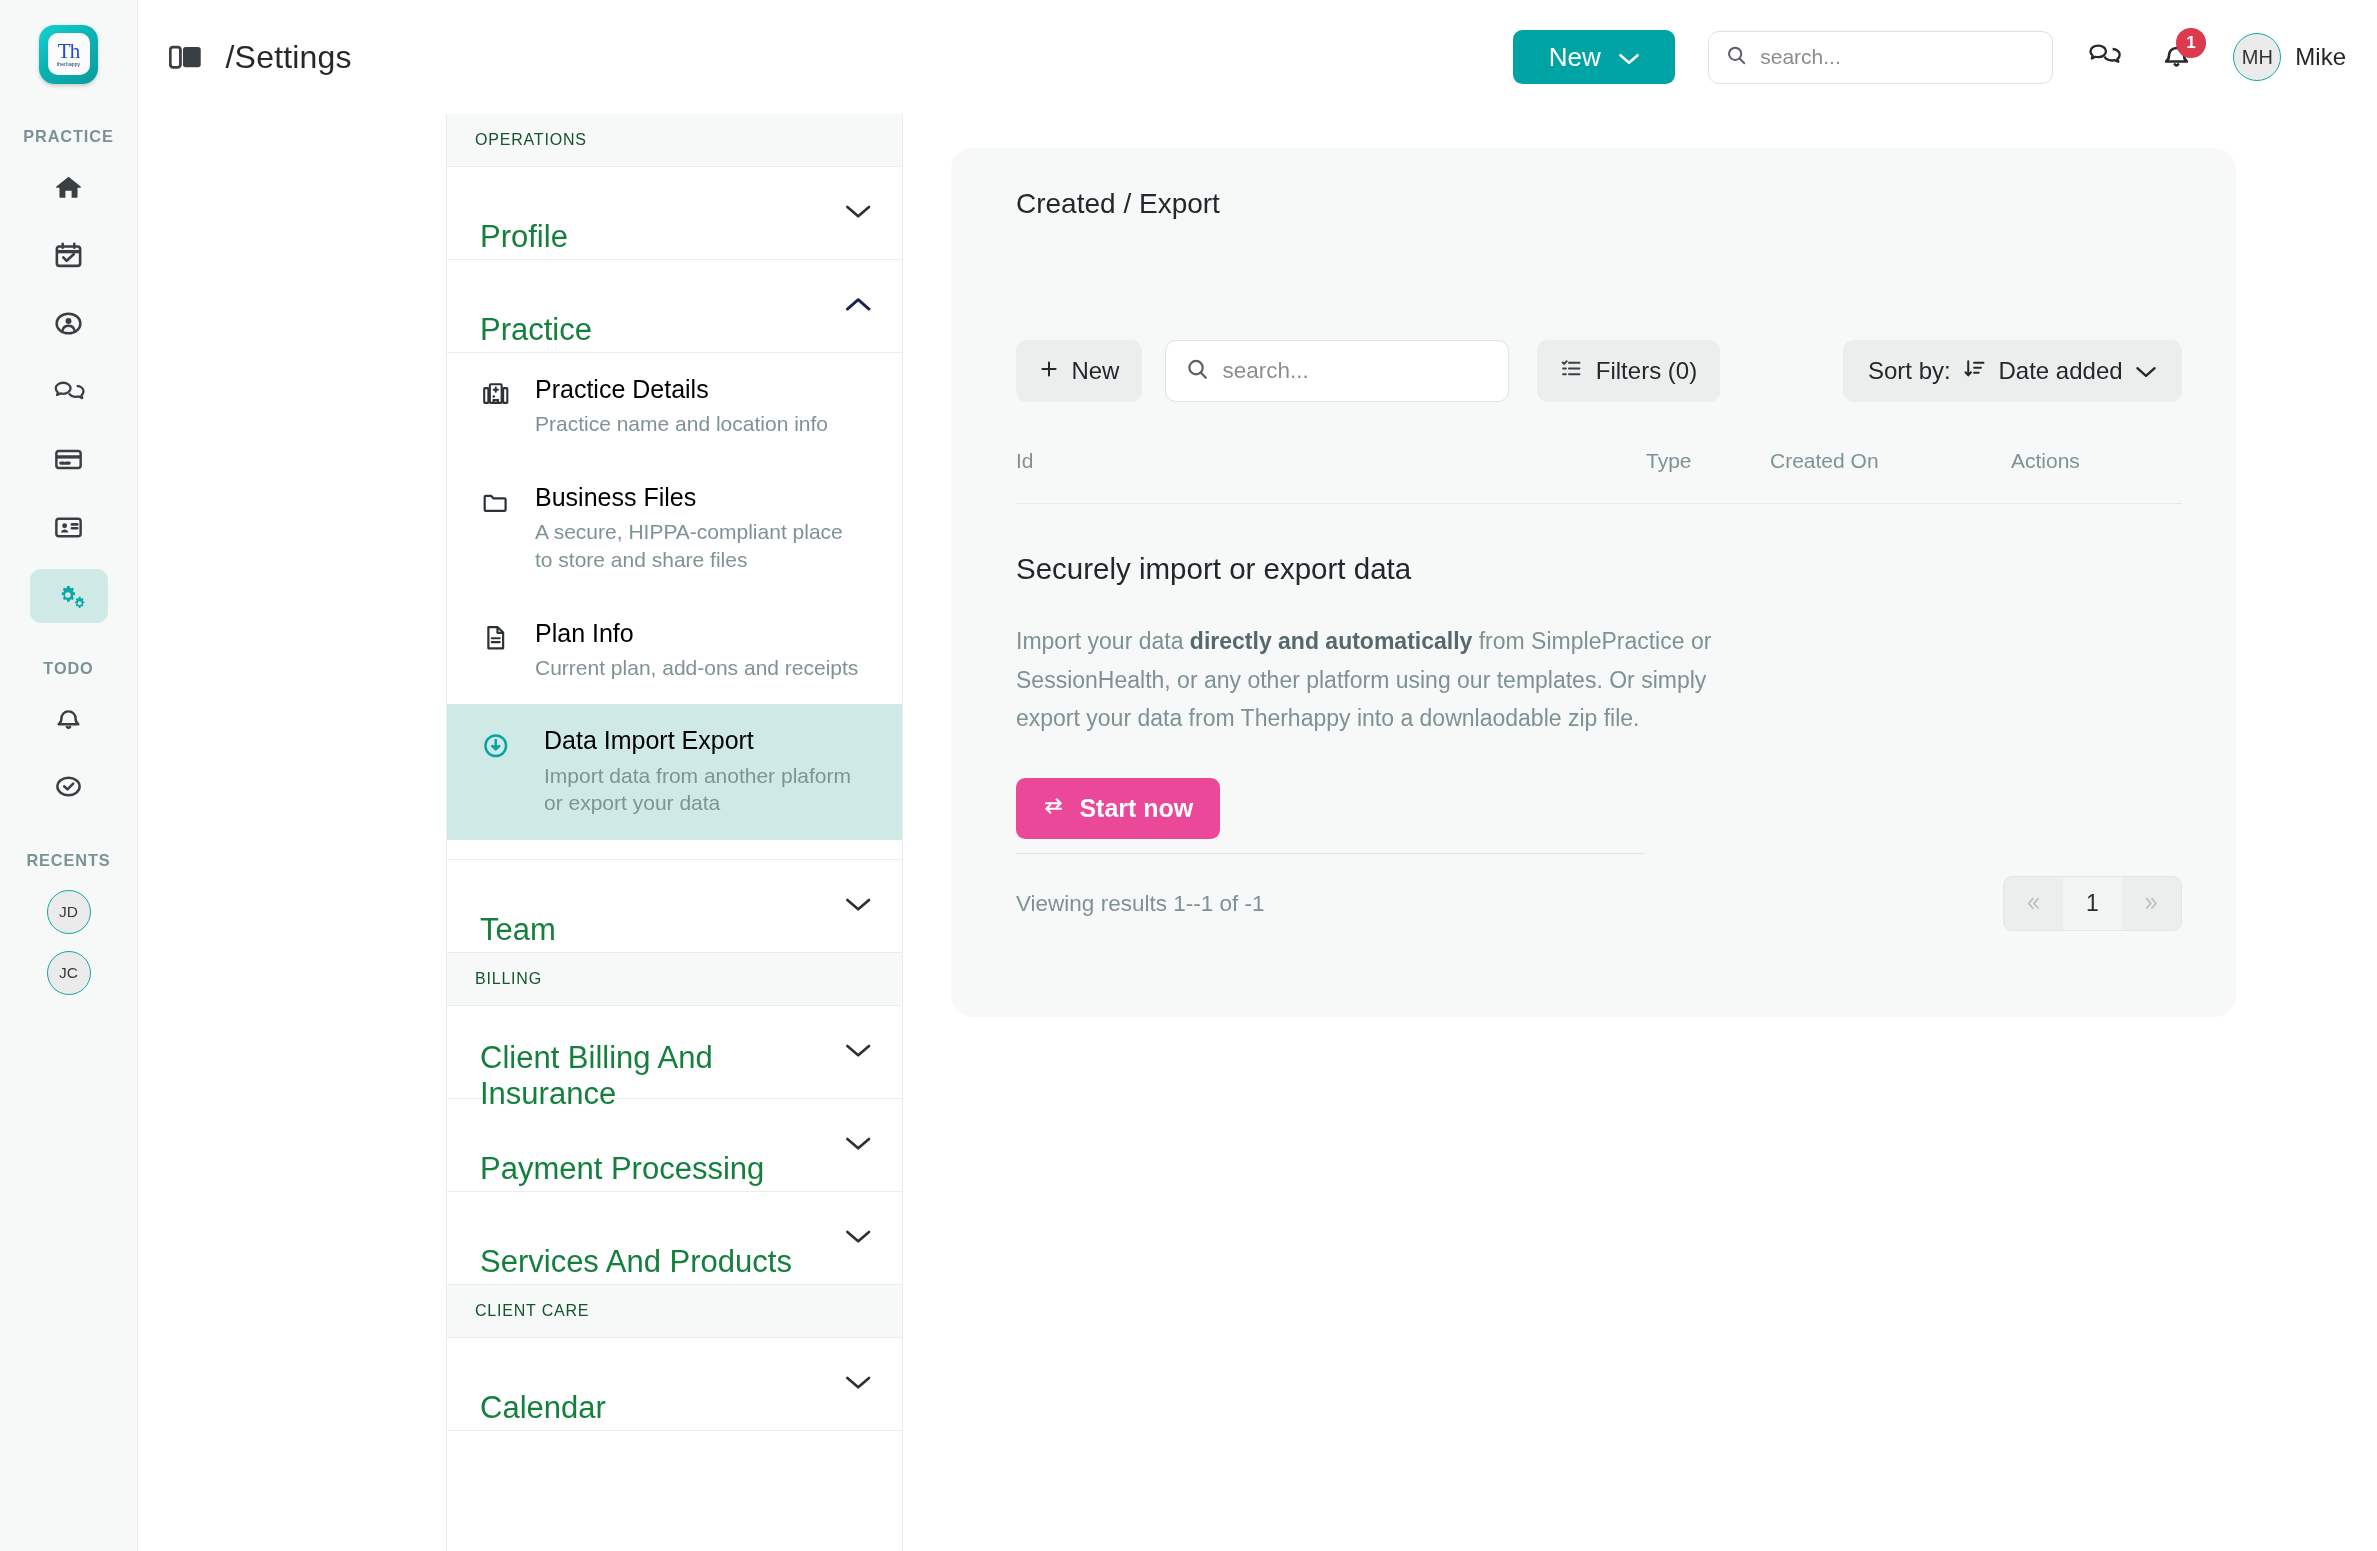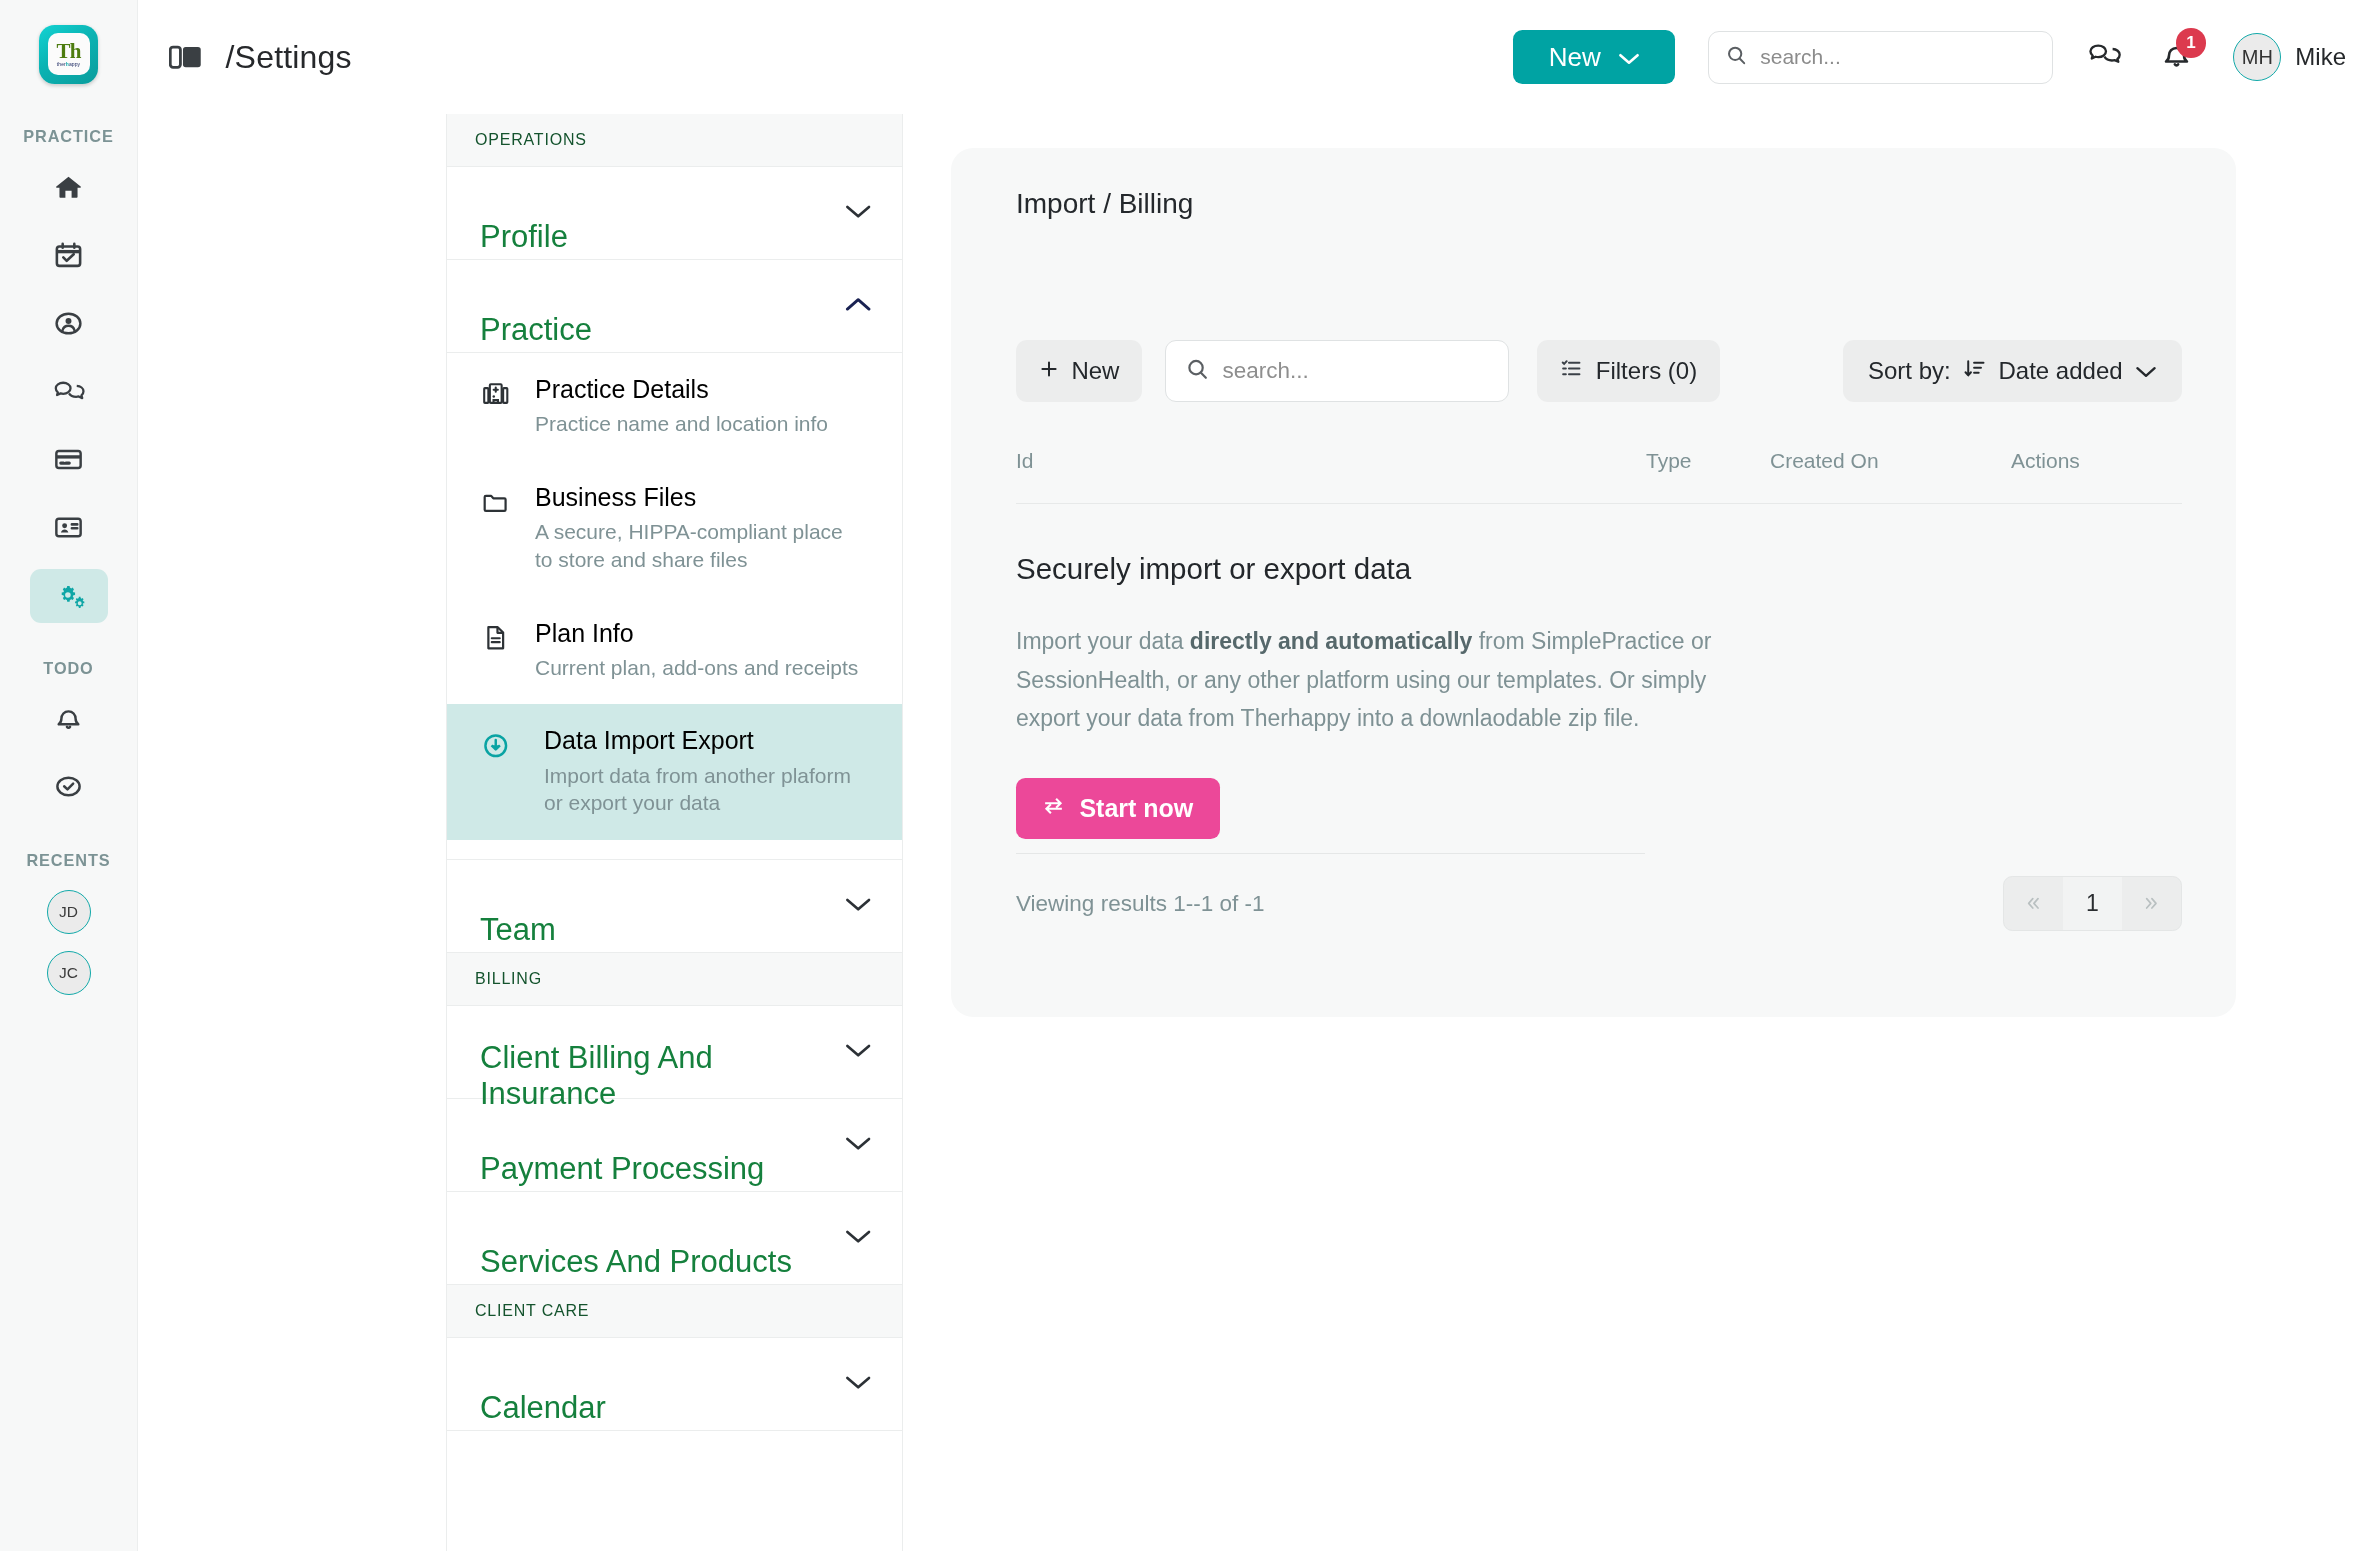--- a/index.html
+++ b/index.html
@@ -25,21 +25,21 @@
     width: 59px; height: 59px; border-radius: 15.5px;
     background: linear-gradient(145deg,#13d3d3 0%,#0bb3b3 45%,#0a9c9c 100%);
     display: flex; align-items: center; justify-content: center;
     box-shadow: 0 1.6px 3.9px rgba(0,0,0,.18);
   }
   .logo-inner {
     width: 42px; height: 42px; border-radius: 10px; background: #fbfbfb;
     display:flex; flex-direction:column; align-items:center; justify-content:center;
     line-height: 1;
   }
-  .logo-th { font-family:"Liberation Serif", serif; font-weight:700; font-size:21px; color:#4d7c0f; letter-spacing:-0.8px; margin-bottom:0.8px;}
+  .logo-th { font-family:"Liberation Serif", serif; font-weight:400; font-size:21px; color:#1d4ed8; letter-spacing:-0.8px; margin-bottom:0.8px;}
   .logo-sub { font-size: 5px; color:#1d2a63; letter-spacing:0.1px; }
   .logo-sub b { color:#0aa8a8; font-weight:700; }
 
   .rail-label {
     font-size: 16.3px; letter-spacing: 0.9px; color: #7c9395; font-weight: 600;
     width: 100%; text-align: center;
   }
   .rail-label.practice { margin-top: 39px; margin-bottom: 7.8px;}
   .rail-label.todo { margin-top: 29.5px; margin-bottom: 6.2px;}
   .rail-label.recents { margin-top: 31px; margin-bottom: 11px;}
@@ -510,21 +510,21 @@
             <svg width="26.4" height="17" viewBox="0 0 22 14" fill="none" stroke="#2c3136" stroke-width="2.2" stroke-linecap="round" stroke-linejoin="round">
                 <path d="M2 3.2 11 11l9-7.8"></path>
               </svg>
           </span>
         </div>
       </div>
 
       <div class="main-area">
         <div class="card">
 
-          <div class="card-title">Import / Billing</div>
+          <div class="card-title">Created / Export</div>
 
           <div class="toolbar">
 
             <button class="tb-btn">
               <span>
                 <svg width="20" height="20" viewBox="0 0 20 20" fill="none" stroke="#24282c" stroke-width="2" stroke-linecap="round">
                     <path d="M10 3.4v13.2M3.4 10h13.2"></path>
                   </svg>
               </span>
               <span>New</span>

